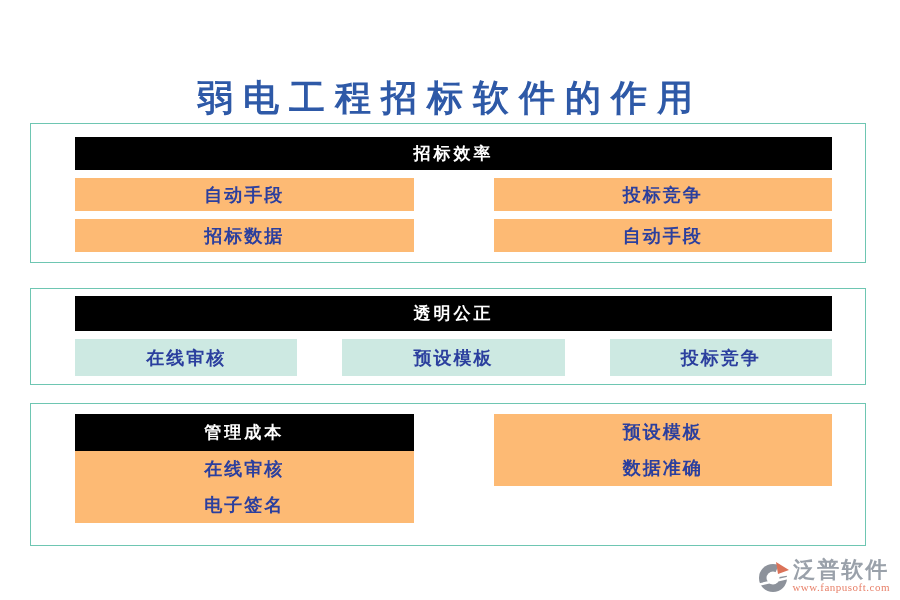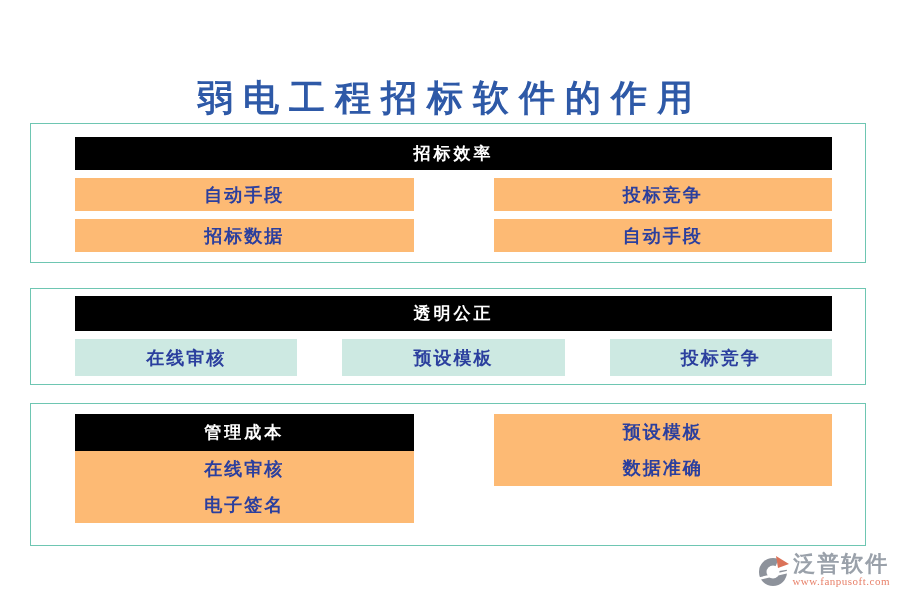--- a/index.html
+++ b/index.html
@@ -81,21 +81,21 @@
   .cols {
     display: grid;
     grid-template-columns: 1fr 1fr;
     column-gap: 80px;
   }
   .sec3 .item { margin-top: 0; height: 36px; }
 
   .brand {
     position: absolute;
     right: 10px;
-    bottom: 12px;
+    bottom: 6px;
     display: flex;
     align-items: flex-start;
   }
   .brand-icon { width: 34px; height: 34px; margin-top: 2px; }
   .brand-col { margin-left: 2px; text-align: center; }
   .brand-name {
     font-size: 22px;
     font-weight: bold;
     letter-spacing: 2px;
     color: #9aa1aa;

